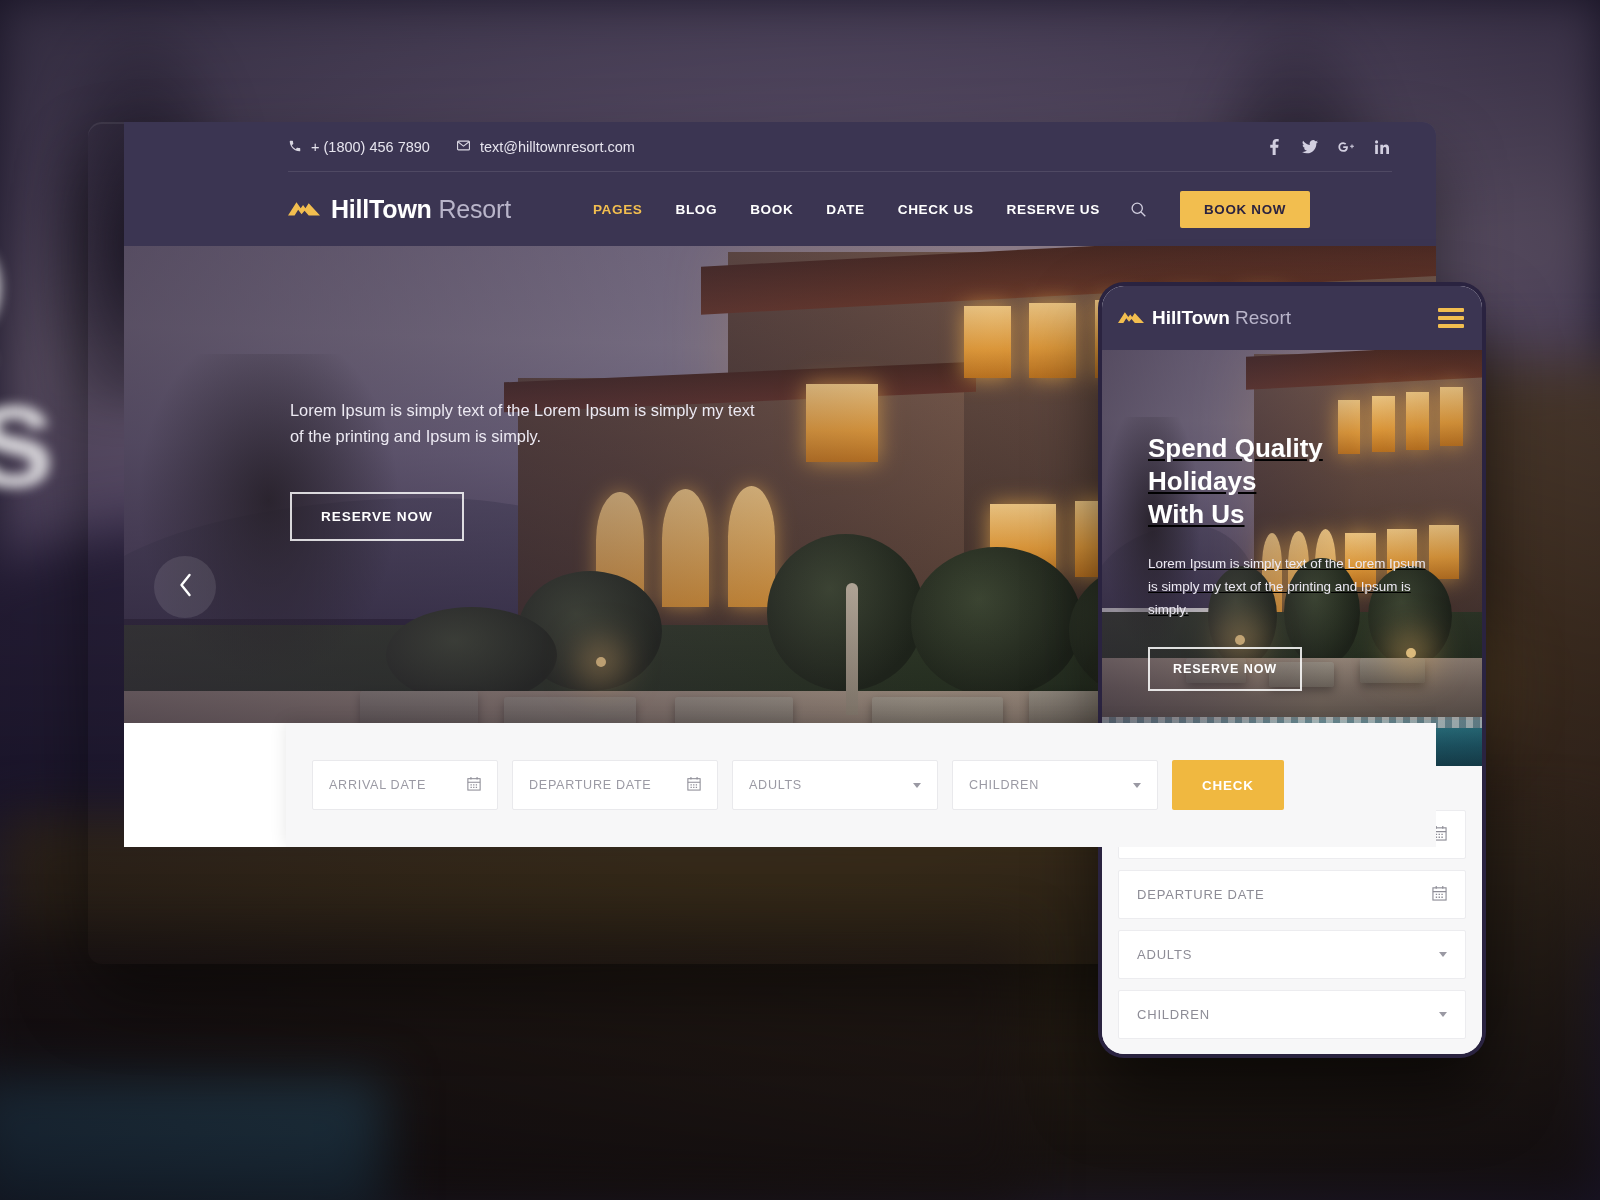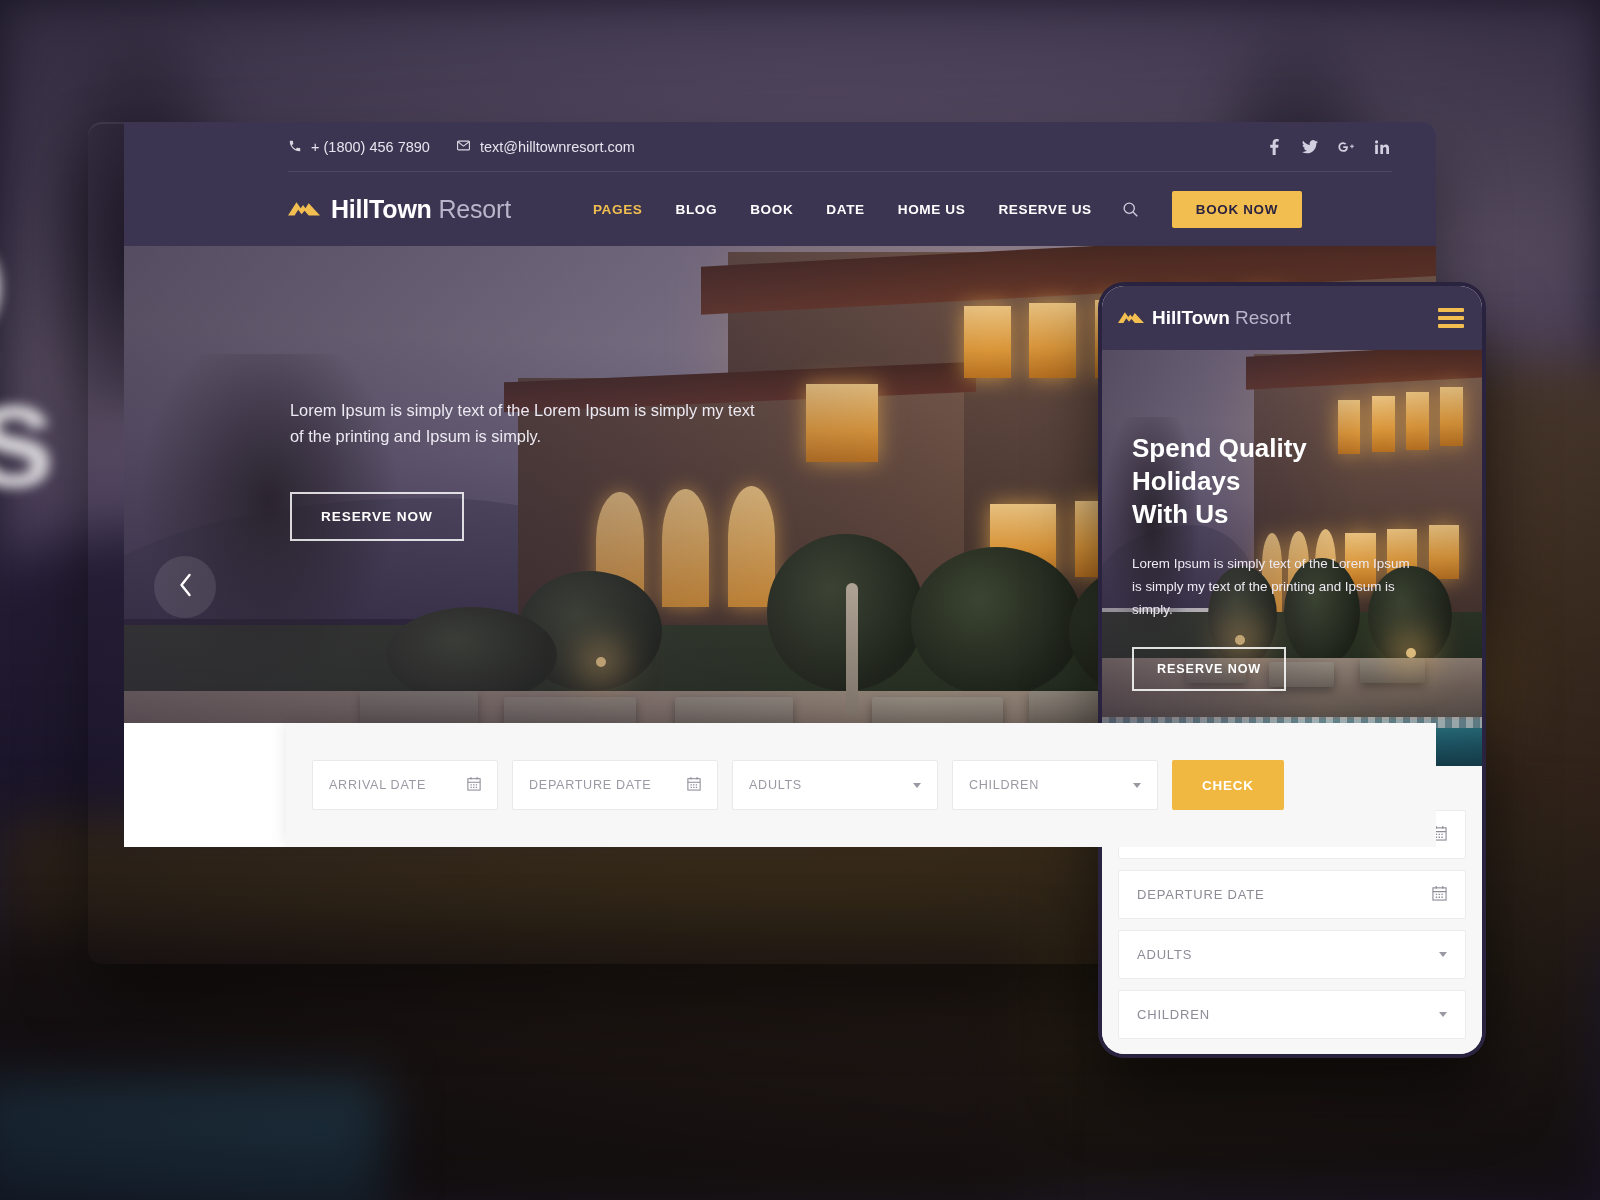--- a/index.html
+++ b/index.html
@@ -217,21 +217,21 @@
   .p-head{
     position:relative;height:64px;background:#3b3552;display:flex;align-items:center;z-index:4;
   }
   .p-logo{display:flex;align-items:center;gap:8px;margin-left:16px;}
   .p-logo .lt{font-size:19px;font-weight:700;color:#fff;}
   .p-logo .lt em{font-style:normal;color:#b9b5ca;font-weight:400;}
   .p-burger{margin-left:auto;margin-right:18px;display:flex;flex-direction:column;gap:4px;cursor:pointer;}
   .p-burger i{display:block;width:26px;height:4px;background:#f2be4f;border-radius:1px;}
 
   .p-hero{position:relative;height:416px;overflow:hidden;}
-  .p-hero-txt{position:absolute;left:30px;top:82px;width:290px;z-index:4;}
+  .p-hero-txt{position:absolute;left:46px;top:82px;width:290px;z-index:4;text-decoration:underline;}
   .p-h1{color:#fff;font-size:26px;line-height:1.26;font-weight:700;margin:0;}
   .p-p{color:#ece9f2;font-size:13.4px;line-height:1.72;margin:22px 0 0;}
   .p-cta{
     margin-top:26px;display:inline-block;border:2px solid rgba(255,255,255,.85);
     color:#fff;font-size:12.6px;font-weight:700;letter-spacing:.9px;padding:13px 23px;
     background:transparent;cursor:pointer;font-family:"Liberation Sans",sans-serif;
   }
 
   .p-form{position:relative;background:#f7f7f8;height:288px;padding:44px 16px 0;}
   .p-fld{
@@ -317,21 +317,21 @@
             <path fill="#f2be4f" d="M0 19 9 5l4.5 6.2L16 8l2.5 3.2L22 6l12 13H22l-4.4-5-3.2 3.6L10.8 13 7 19H0z"></path>
           </svg>
       </span>
       <span class="lt"><b>HillTown</b> <em>Resort</em></span>
     </div>
     <nav class="d-menu">
       <a href="#" class="active">PAGES</a>
       <a href="#">BLOG</a>
       <a href="#">BOOK</a>
       <a href="#">DATE</a>
-      <a href="#">HOME US</a>
+      <a href="#">CHECK US</a>
       <a href="#">RESERVE US</a>
     </nav>
     <div class="d-search">
       <svg width="17" height="17" viewBox="0 0 20 20" fill="none" stroke="#cfccdd" stroke-width="1.6">
           <circle cx="8.5" cy="8.5" r="6"></circle>
           <path d="M13 13l5 5"></path>
         </svg>
     </div>
     <button class="d-book">BOOK NOW</button>
   </div>

